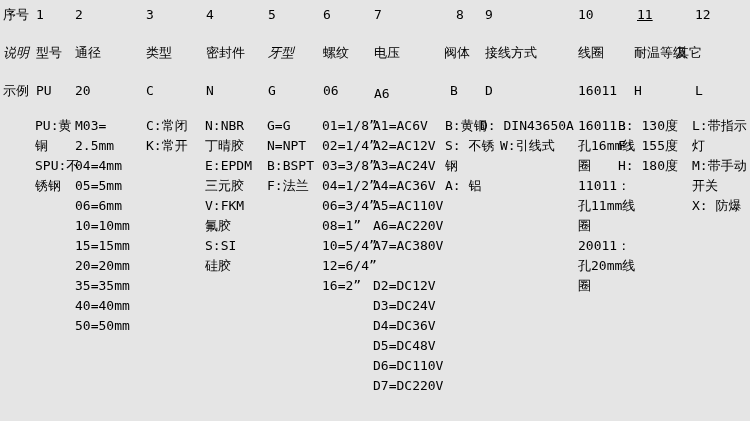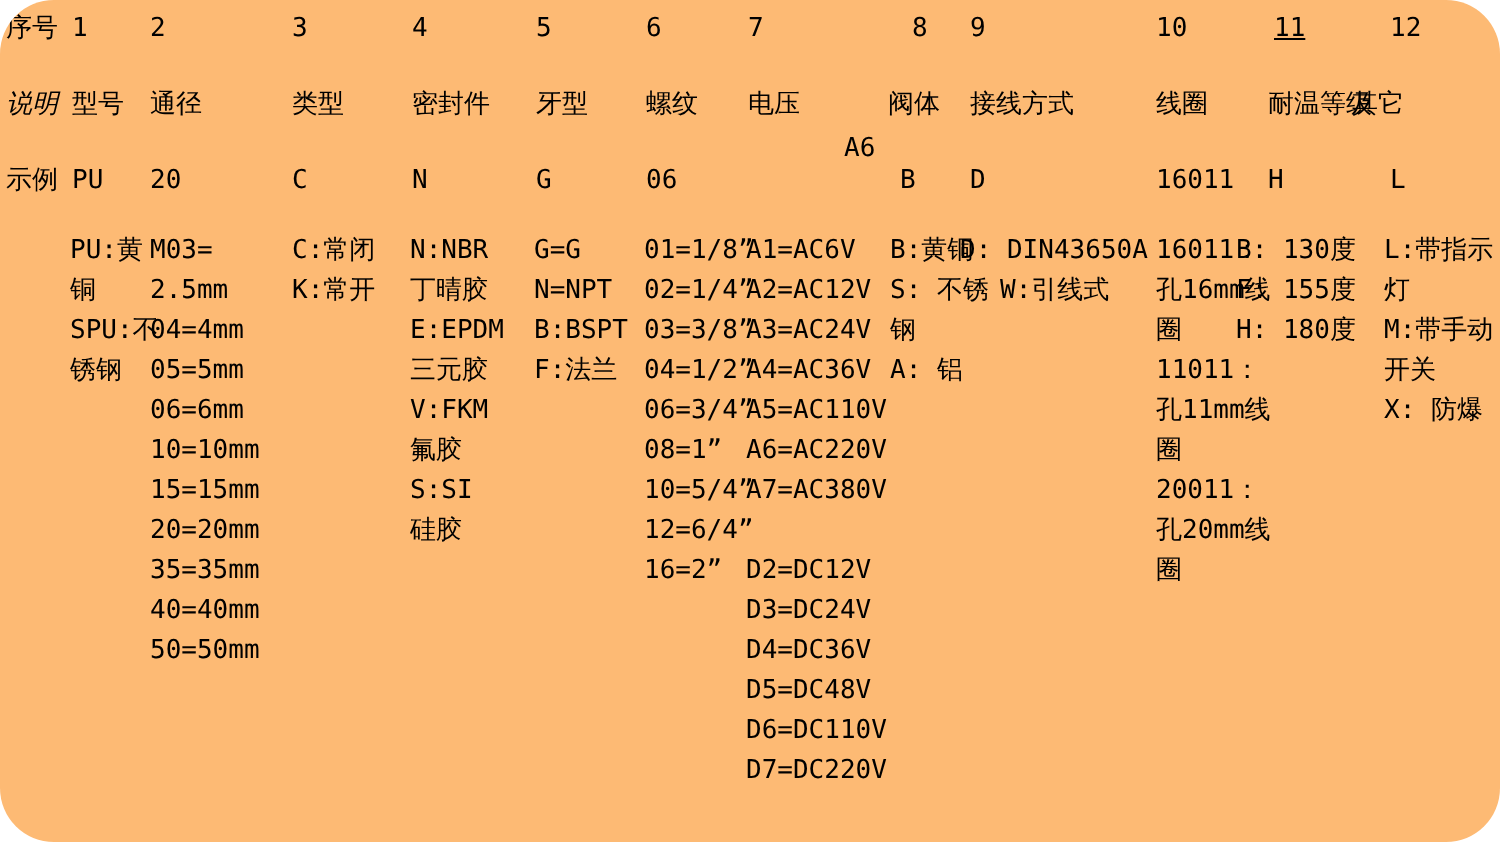--- a/index.html
+++ b/index.html
@@ -4,26 +4,25 @@
 <style>
   html, body {
     margin: 0;
     padding: 0;
     background: #ffffff;
   }
   .sheet {
     position: relative;
     width: 750px;
     height: 421px;
-    background: #fdba74;
+    background: #e5e5e5;
     color: #000000;
     font-family: "DejaVu Sans Mono", "DejaVu Sans", monospace;
     font-size: 13px;
     overflow: hidden;
-    border-radius: 27px;
   }
   .cell {
     position: absolute;
     white-space: nowrap;
     line-height: 20px;
     height: 20px;
   }
   .details {
     height: auto;
   }
@@ -84,21 +83,21 @@
       <div class="line">N:NBR</div>
       <div class="line">丁晴胶</div>
       <div class="line">E:EPDM</div>
       <div class="line">三元胶</div>
       <div class="line">V:FKM</div>
       <div class="line">氟胶</div>
       <div class="line">S:SI</div>
       <div class="line">硅胶</div>
     </div>
     <div class="cell" style="left: 268px; top: 5px;">5</div>
-    <div class="cell" style="left: 268px; top: 43px;">牙型</div>
+    <div class="cell" style="left: 268px; top: 43px; font-style: italic;">牙型</div>
     <div class="cell" style="left: 268px; top: 81px;">G</div>
     <div class="cell details" style="left: 267px; top: 116px;">
       <div class="line">G=G</div>
       <div class="line">N=NPT</div>
       <div class="line">B:BSPT</div>
       <div class="line">F:法兰</div>
     </div>
     <div class="cell" style="left: 323px; top: 5px;">6</div>
     <div class="cell" style="left: 323px; top: 43px;">螺纹</div>
     <div class="cell" style="left: 323px; top: 81px;">06</div>
@@ -108,21 +107,21 @@
       <div class="line">03=3/8”</div>
       <div class="line">04=1/2”</div>
       <div class="line">06=3/4”</div>
       <div class="line">08=1”</div>
       <div class="line">10=5/4”</div>
       <div class="line">12=6/4”</div>
       <div class="line">16=2”</div>
     </div>
     <div class="cell" style="left: 374px; top: 5px;">7</div>
     <div class="cell" style="left: 374px; top: 43px;">电压</div>
-    <div class="cell" style="left: 374px; top: 65px; margin-left: 48px;">A6</div>
+    <div class="cell" style="left: 374px; top: 84px;">A6</div>
     <div class="cell details" style="left: 373px; top: 116px;">
       <div class="line">A1=AC6V</div>
       <div class="line">A2=AC12V</div>
       <div class="line">A3=AC24V</div>
       <div class="line">A4=AC36V</div>
       <div class="line">A5=AC110V</div>
       <div class="line">A6=AC220V</div>
       <div class="line">A7=AC380V</div>
       <div class="line"></div>
       <div class="line">D2=DC12V</div>

